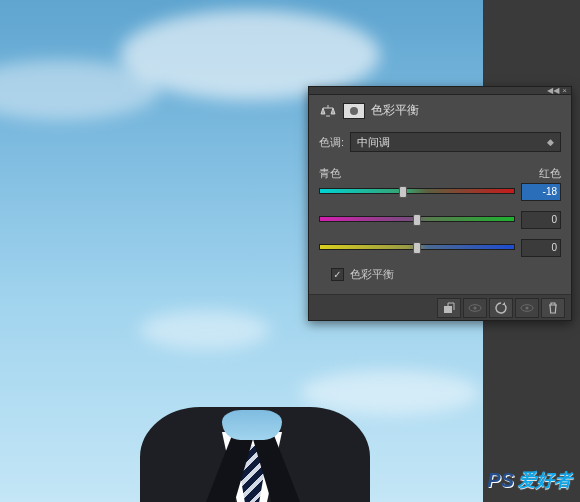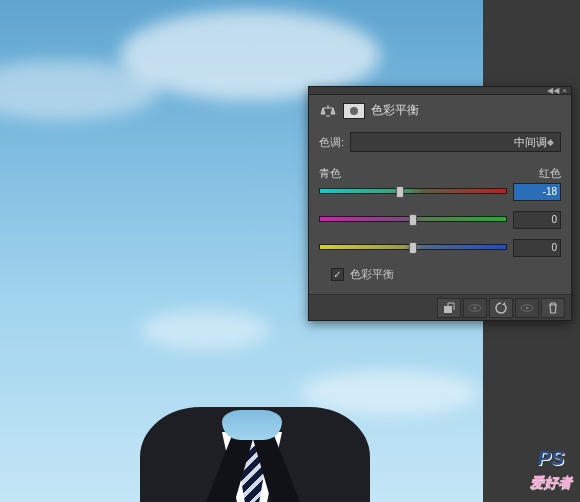--- a/index.html
+++ b/index.html
@@ -156,21 +156,21 @@
     .body { padding: 6px 10px 12px; }
     .row { display: flex; align-items: center; gap: 6px; margin-bottom: 14px; }
     .label { font-size: 11px; color: #ccc; white-space: nowrap; }
     .select {
       flex: 1 1 auto;
       background: #3b3b3b;
       border: 1px solid #222;
       height: 20px;
       display: flex;
       align-items: center;
-      justify-content: flex-end;
+      justify-content: space-between;
       padding: 0 6px;
       font-size: 11px;
       color: #ddd;
     }
     .select .caret {
       font-size: 9px;
       color: #aaa;
     }
     .slider-row { margin-bottom: 10px; }
     .slider-labels {
@@ -203,21 +203,21 @@
       position: absolute;
       top: -1px;
       width: 8px;
       height: 12px;
       background: #c8c8c8;
       border: 1px solid #555;
       border-radius: 2px;
       transform: translateX(-50%);
     }
     .num {
-      width: 48px;
+      width: 40px;
       height: 18px;
       border: 1px solid #222;
       background: #3b3b3b;
       color: #ddd;
       font-size: 10px;
       text-align: right;
       padding-right: 3px;
       line-height: 16px;
     }
     .num.active { background: #2a6db8; color: #fff; }
@@ -265,28 +265,27 @@
       right: 8px;
       bottom: 10px;
       display: flex;
       align-items: center;
       gap: 4px;
       font-size: 14px;
       color: #e57b2e;
       font-weight: bold;
       font-style: italic;
       pointer-events: none;
-      flex-direction: column;
     }
     .watermark .ps {
       color: #264f8e;
       text-shadow: 1px 1px 0 #fff;
       font-size: 20px;
     }
-    .watermark .fav { color: #f9a8d4; font-size: 14px; text-shadow: 0 1px 1px #fff; }
+    .watermark .fav { color: #0ea5e9; font-size: 18px; text-shadow: 0 1px 1px #fff; }
   </style>
 </head>
 <body>
 
 <div class="canvas">
   <div class="cloud c1"></div>
   <div class="cloud c2"></div>
   <div class="cloud c3"></div>
   <div class="cloud c4"></div>
   <div class="cloud c5"></div>

